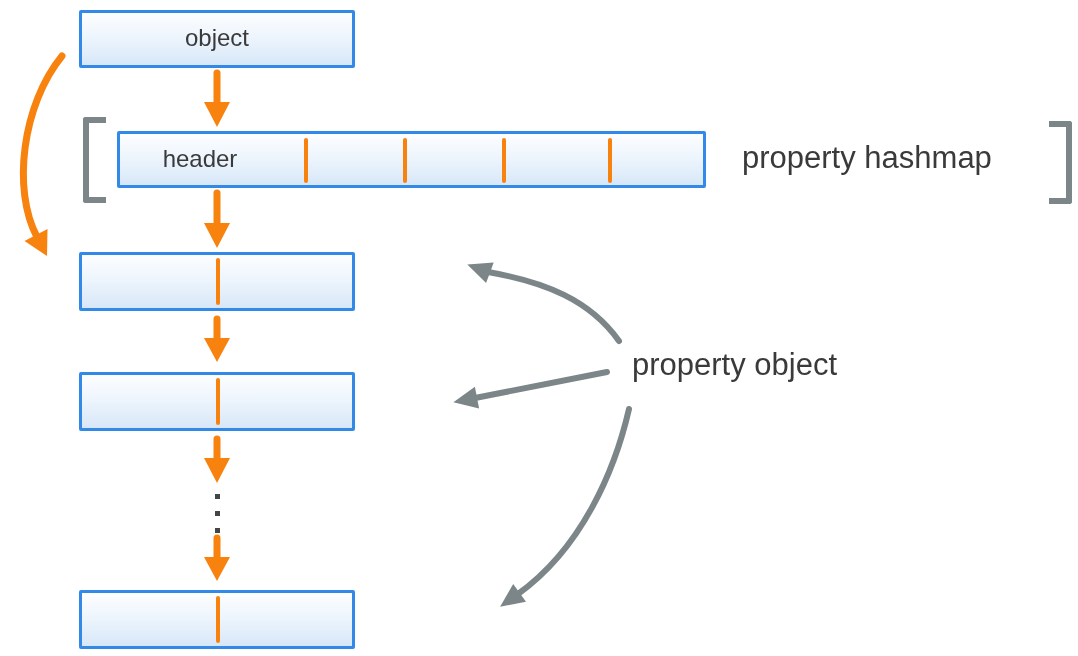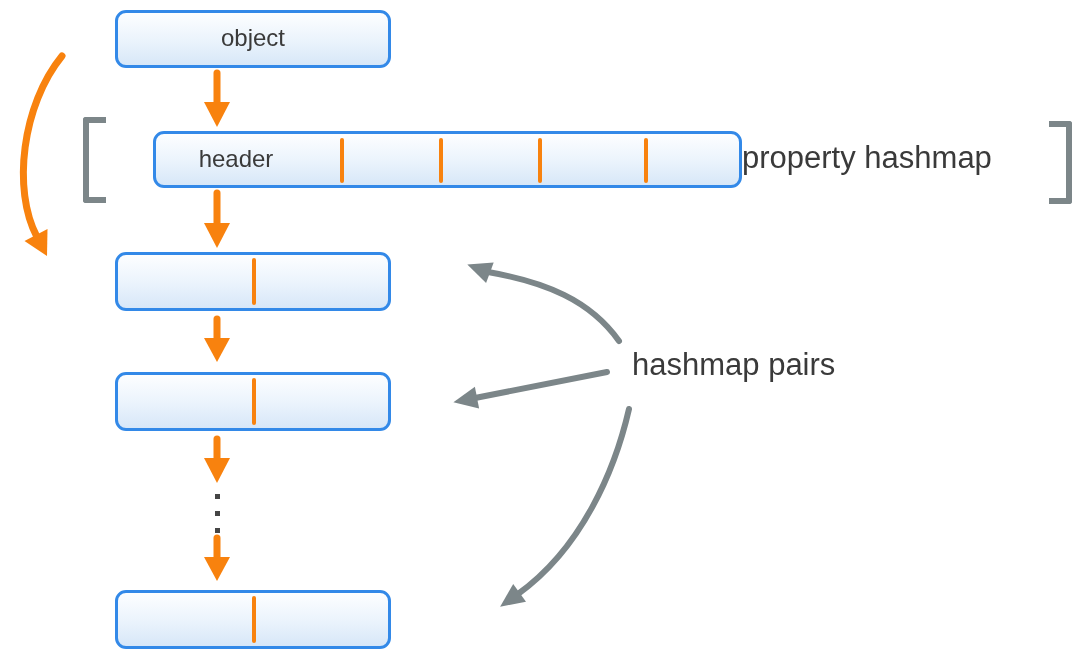--- a/index.html
+++ b/index.html
@@ -18,26 +18,25 @@
   .arrows-layer {
     position: absolute;
     left: 0; top: 0;
     width: 1078px; height: 656px;
     pointer-events: none;
   }
   .node {
     position: absolute;
     box-sizing: border-box;
     border: 3px solid var(--box-border-blue, #3389E8);
-    border-radius: 11px;
+    border-radius: 2px;
     background: linear-gradient(180deg,
       var(--box-fill-top, #FDFEFF) 0%,
       #EAF3FC 55%,
       var(--box-fill-bottom, #D7E7F8) 100%);
-    margin-left: 36px;
   }
   .object-box { left: 79px; top: 10px; width: 276px; height: 58px; }
   .header-box { left: 117px; top: 131px; width: 589px; height: 57px; padding-left: 12px; }
   .pair-box   { left: 79px; width: 276px; height: 59px; }
   .pair-box.p1 { top: 252px; }
   .pair-box.p2 { top: 372px; }
   .pair-box.p3 { top: 590px; }
 
   .node-label {
     position: absolute;
@@ -193,15 +192,15 @@
   <div class="dots">
     <div class="dot"></div>
     <div class="dot"></div>
     <div class="dot"></div>
   </div>
 
   <div class="node pair-box p3">
     <div class="pair-divider"></div>
   </div>
 
-  <div class="caption pairs-caption">hashmap pairs</div>
+  <div class="caption pairs-caption">property object</div>
 
 </div>
 
 </body></html>

